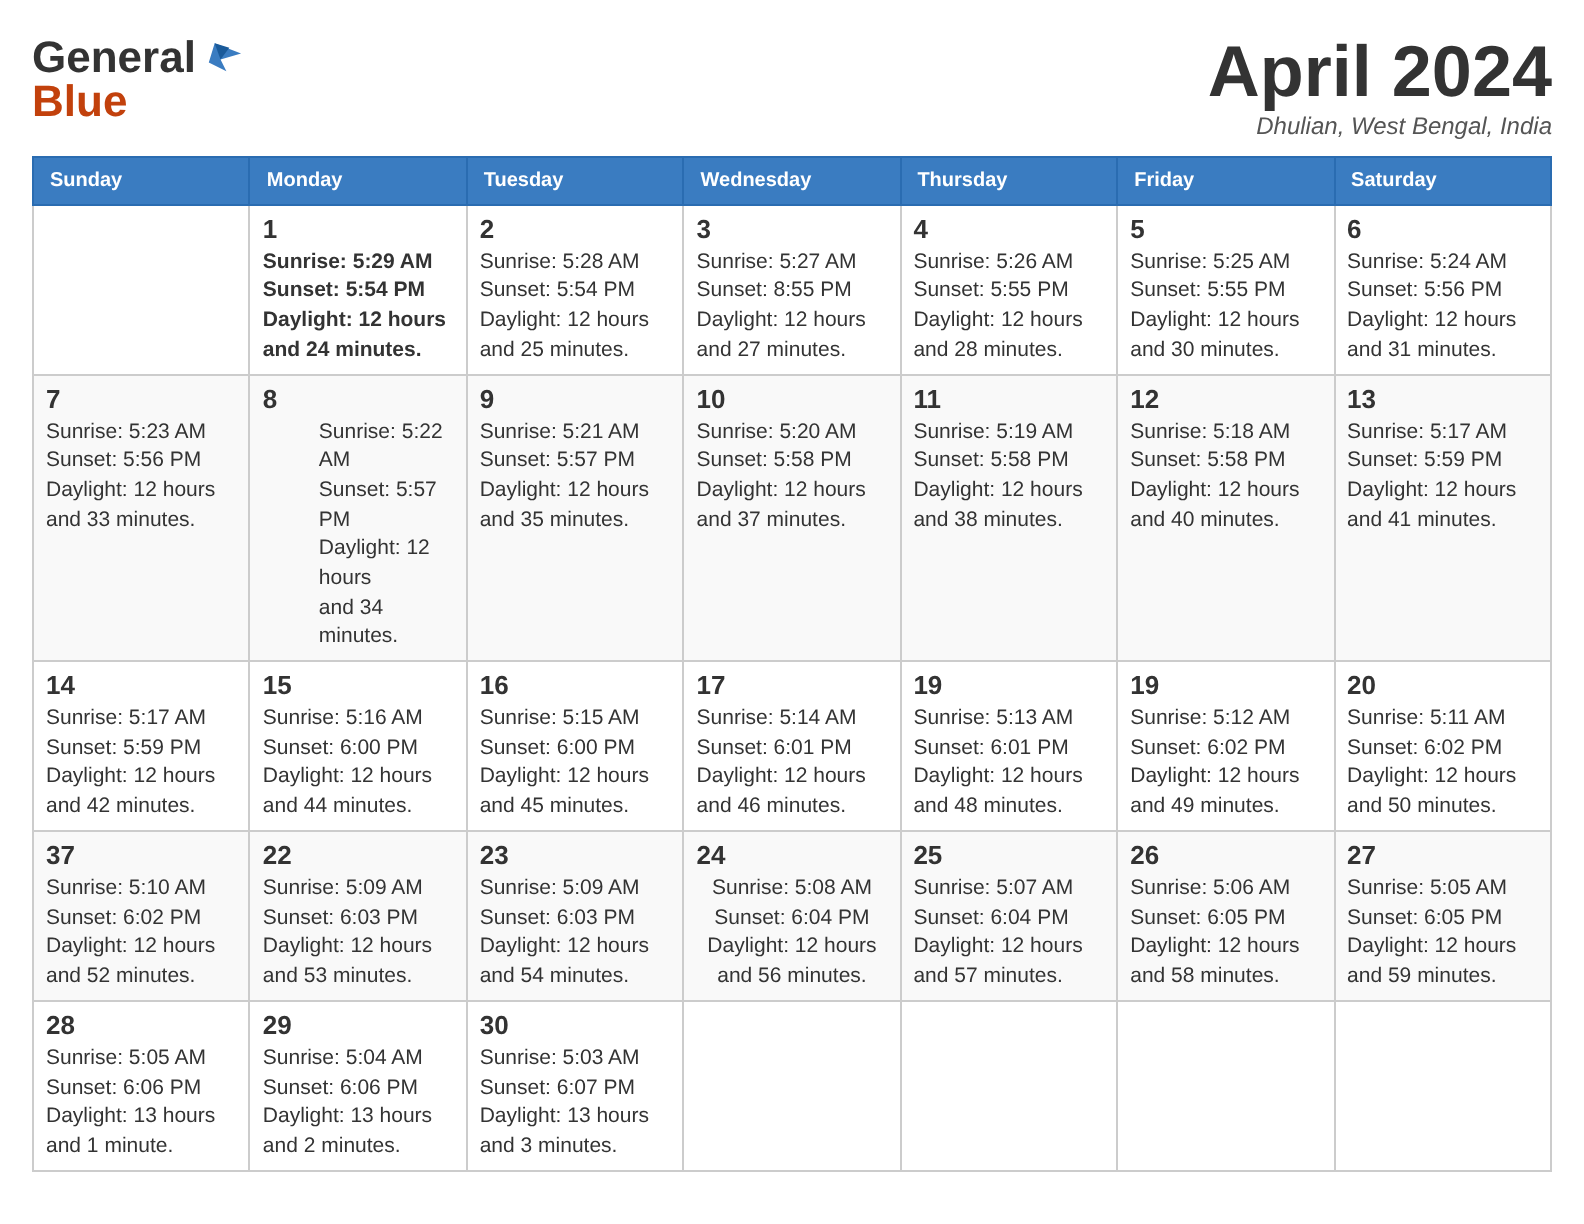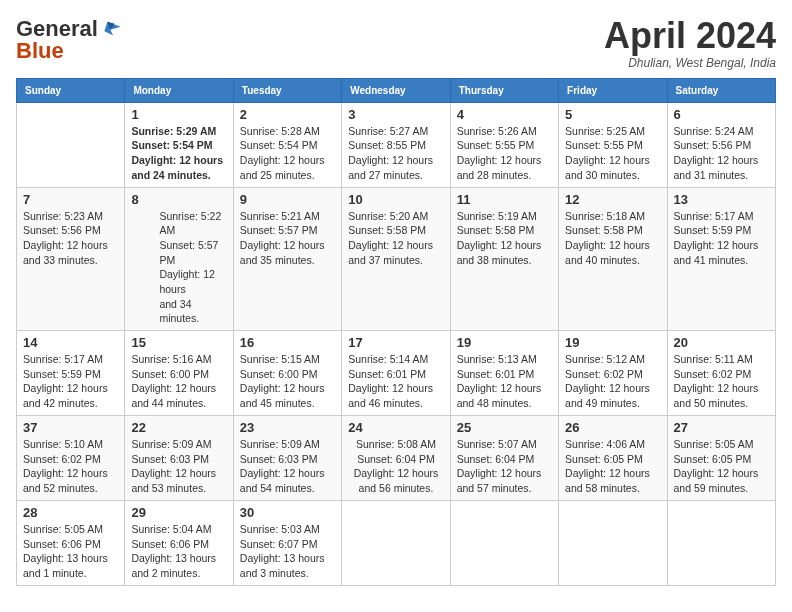--- a/index.html
+++ b/index.html
@@ -287,21 +287,21 @@
         </td>
         <td>
           <span class="day-number">25</span>
           <div class="day-info" style="white-space: pre-line;">Sunrise: 5:07 AM
 Sunset: 6:04 PM
 Daylight: 12 hours
 and 57 minutes.</div>
         </td>
         <td>
           <span class="day-number">26</span>
-          <div class="day-info" style="white-space: pre-line;">Sunrise: 4:06 AM
+          <div class="day-info" style="white-space: pre-line;">Sunrise: 5:06 AM
 Sunset: 6:05 PM
 Daylight: 12 hours
 and 58 minutes.</div>
         </td>
         <td>
           <span class="day-number">27</span>
           <div class="day-info" style="white-space: pre-line;">Sunrise: 5:05 AM
 Sunset: 6:05 PM
 Daylight: 12 hours
 and 59 minutes.</div>

